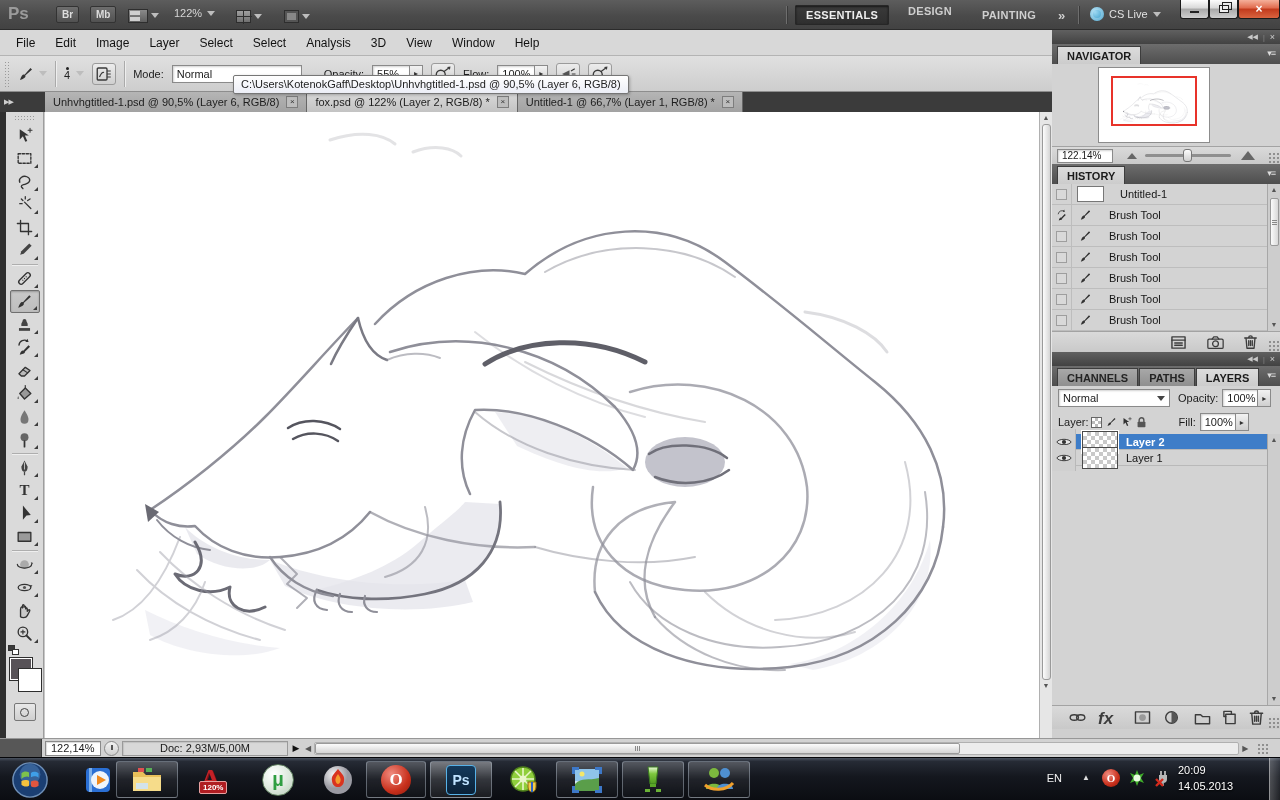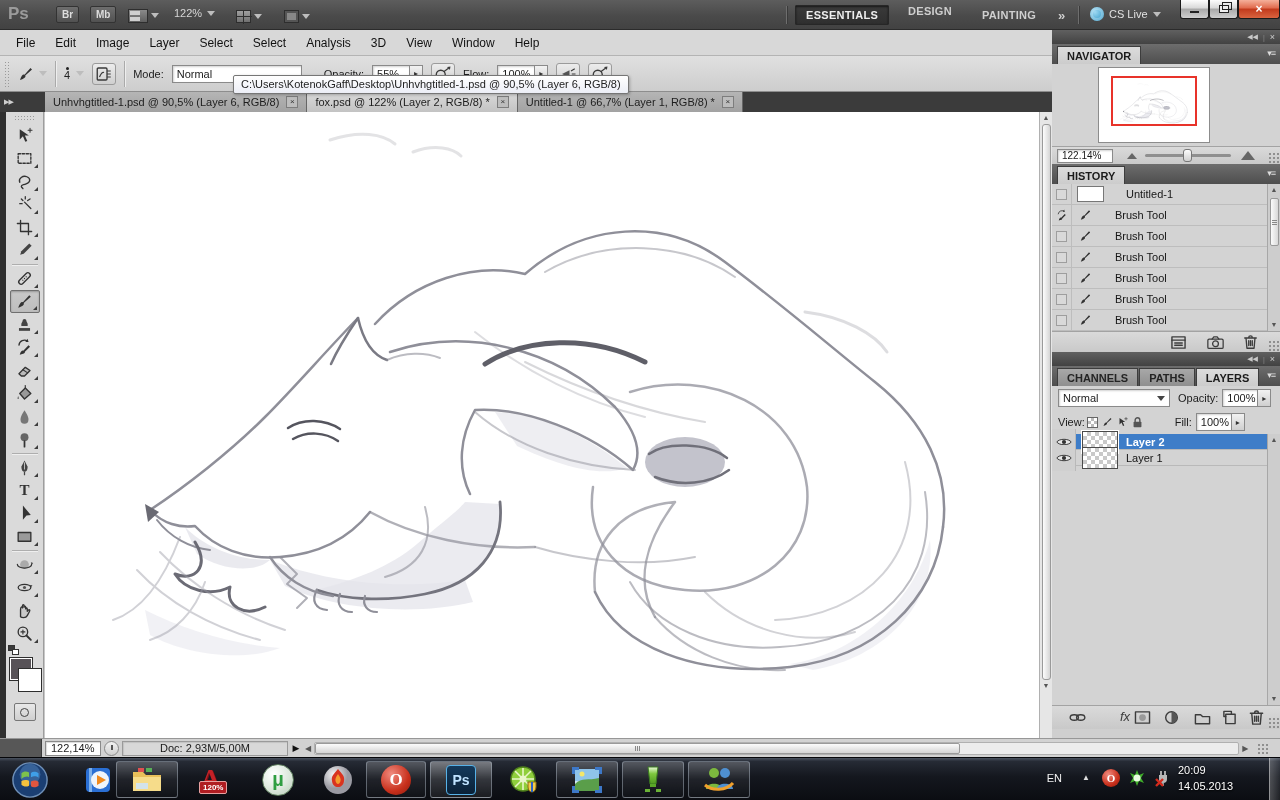--- a/index.html
+++ b/index.html
@@ -99,21 +99,21 @@
   .ptab{height:18px;padding:0 9px;display:flex;align-items:center;font-size:11px;font-weight:bold;color:#1b1b1b;background:linear-gradient(#dcdcdc,#cccccc);border:1px solid #3d3d3d;border-bottom:none;margin-right:1px}
   .ptab.dim{background:linear-gradient(#a8a8a8,#8f8f8f);color:#242424}
   .pmenu{position:absolute;right:5px;top:4px;color:#dcdcdc;font-size:9px;letter-spacing:-1px}
   .pbody{width:228px;background:#d3d3d3;position:relative}
   .pfoot{width:228px;height:21px;background:linear-gradient(#dadada,#c9c9c9);border-top:1px solid #a3a3a3;position:relative}
   .gripdots{position:absolute;right:1px;bottom:1px;width:11px;height:11px;background-image:radial-gradient(#8f8f8f 1px,transparent 1px);background-size:4px 4px}
   .fi{width:17px;height:15px;stroke:#3c3c3c;fill:none;stroke-width:1.5;stroke-linecap:round;stroke-linejoin:round}
   .hrow{display:flex;align-items:center;height:21px;border-bottom:1px solid #bdbdbd}
   .hsrc{width:20px;height:21px;border-right:1px solid #bdbdbd;display:flex;align-items:center;justify-content:center}
   .hsrc i{width:11px;height:11px;border:1px solid #9e9e9e;background:#d9d9d9;display:block}
-  .hlabel{font-size:11px;color:#161616;margin-left:22px}
+  .hlabel{font-size:11px;color:#161616;margin-left:16px}
   .hthumbw{width:27px;height:16px;background:#fff;border:1px solid #777;margin-left:5px}
   .hscroll-rail{position:absolute;right:0;top:0;width:13px;height:147px;background:#cdcdcd;border-left:1px solid #a7a7a7;display:flex;flex-direction:column;align-items:center}
   .railthumb{width:9px;height:48px;background:linear-gradient(90deg,#fbfbfb,#d8d8d8);border:1px solid #999;border-radius:2px;margin-top:2px;display:flex;flex-direction:column;align-items:center;justify-content:center;gap:1px}
   .railthumb i{width:5px;height:1px;background:#888;display:block}
   .checker{background:repeating-conic-gradient(#c9c9c9 0% 25%,#ffffff 0% 50%) 0 0/8px 8px;border:1px solid #4a4a4a}
   .lrow{display:flex;align-items:center;height:16px;border-bottom:1px solid #b9b9b9;position:relative}
   .leye{width:24px;height:26px;border-right:1px solid #b9b9b9;display:flex;align-items:center;justify-content:center;background:#d0d0d0}
   .lname{margin-left:8px;font-size:11px;color:#141414}
   .lockrow-ico{width:15px;height:14px;display:flex;align-items:center;justify-content:center}
   .mini-check{width:11px;height:11px;background:repeating-conic-gradient(#bbb 0% 25%,#fff 0% 50%) 0 0/6px 6px;border:1px solid #666}
@@ -740,21 +740,21 @@
           <span>Normal</span>
           <span class="caret" style="border-top-color:#444"></span>
         </span>
       <span class="optlabel" style="margin-left:8px">Opacity:</span>
       <span style="display:flex;margin-left:4px">
           <span class="sunken" style="width:36px">100%</span>
           <span class="spin">▸</span>
         </span>
     </div>
     <div style="display:flex;align-items:center;height:24px;padding-left:6px">
-      <span class="optlabel">View:</span>
+      <span class="optlabel">Layer:</span>
       <span class="lockrow-ico">
           <span class="mini-check"></span>
         </span>
       <span class="lockrow-ico">
           <svg class="fi" style="width:13px;height:12px" viewBox="0 0 24 24">
             <use href="#t-brush"></use>
           </svg>
         </span>
       <span class="lockrow-ico">
           <svg class="fi" style="width:13px;height:12px" viewBox="0 0 24 24">
@@ -794,21 +794,21 @@
     </div>
     <div class="abs" style="right:0;top:0;width:13px;height:271px;background:#cdcdcd;border-left:1px solid #a7a7a7;display:flex;flex-direction:column;align-items:center">
       <span class="scr-arrow">▲</span>
       <span class="scr-arrow" style="margin-top:auto">▼</span>
     </div>
   </div>
   <div class="pfoot" style="height:24px">
     <svg class="fi abs" style="left:16px;top:6px;width:19px;height:11px" viewBox="0 0 20 12">
         <use href="#i-link"></use>
       </svg>
-    <span class="abs" style="left:68px;top:3px;font-size:13px;font-style:italic;font-weight:normal;color:#3c3c3c">fx</span>
+    <span class="abs" style="left:46px;top:3px;font-size:17px;font-style:italic;font-weight:bold;color:#3c3c3c">fx</span>
     <svg class="fi abs" style="left:82px;top:4px" viewBox="0 0 18 16">
         <use href="#i-mask"></use>
       </svg>
     <svg class="fi abs" style="left:112px;top:4px;width:15px;height:15px" viewBox="0 0 16 16">
         <use href="#i-adjust"></use>
       </svg>
     <svg class="fi abs" style="left:142px;top:5px" viewBox="0 0 18 14">
         <use href="#i-folder"></use>
       </svg>
     <svg class="fi abs" style="left:170px;top:4px;width:15px;height:15px" viewBox="0 0 16 16">

